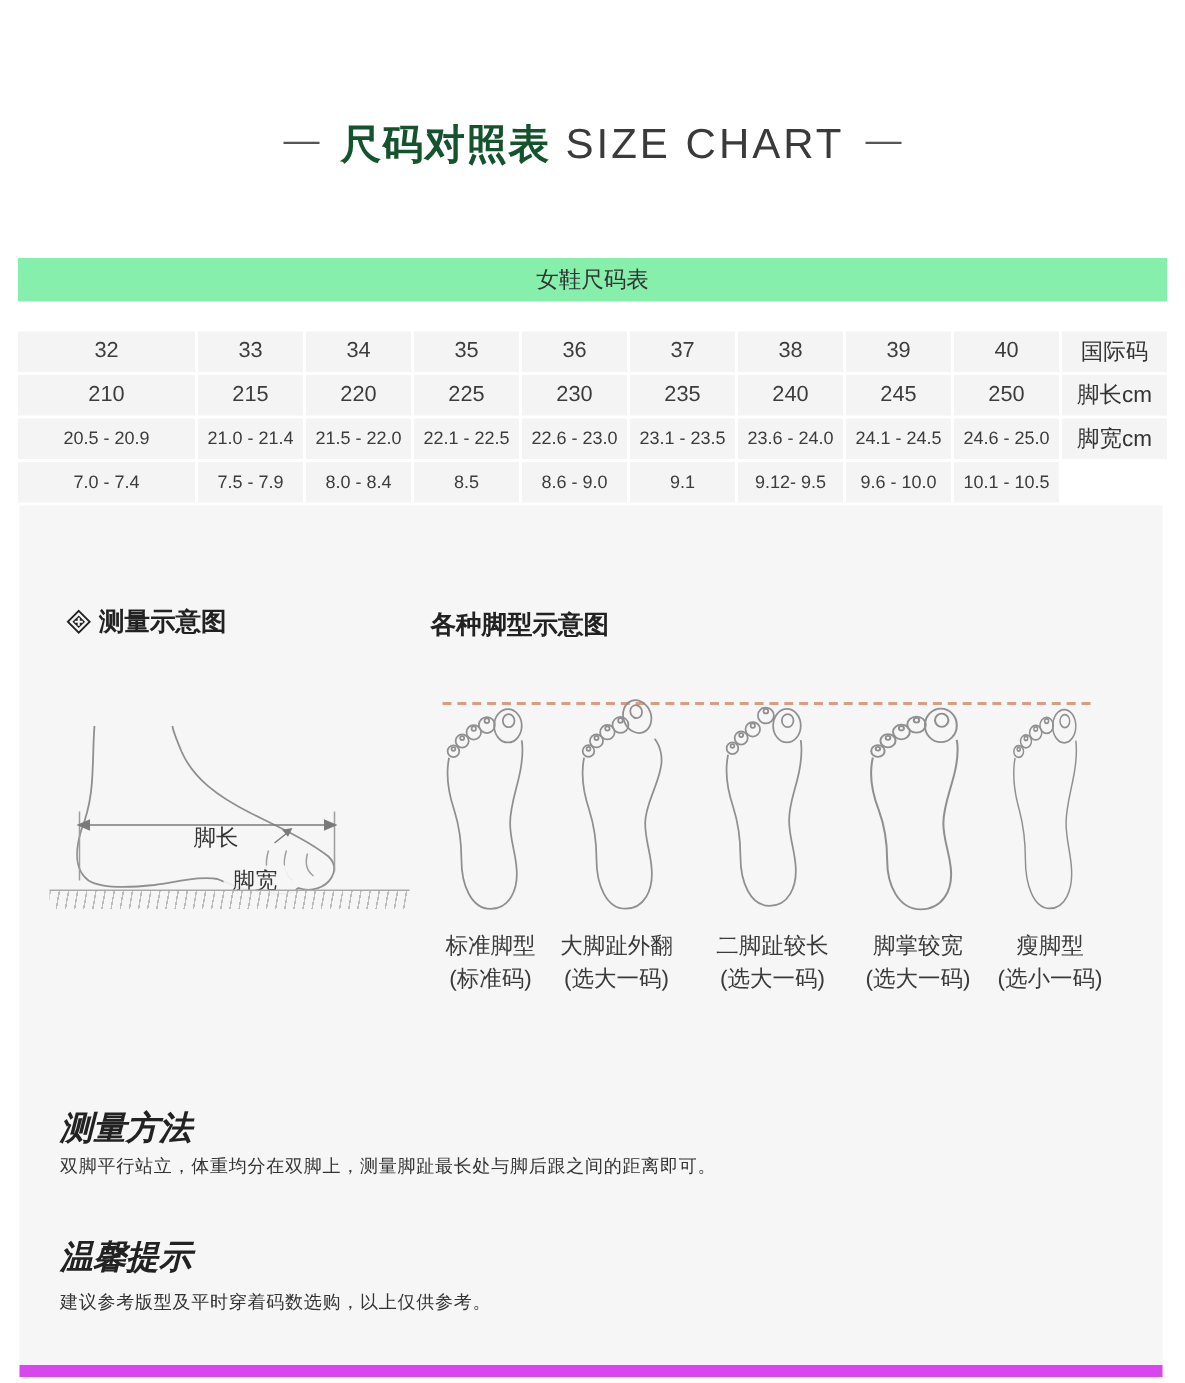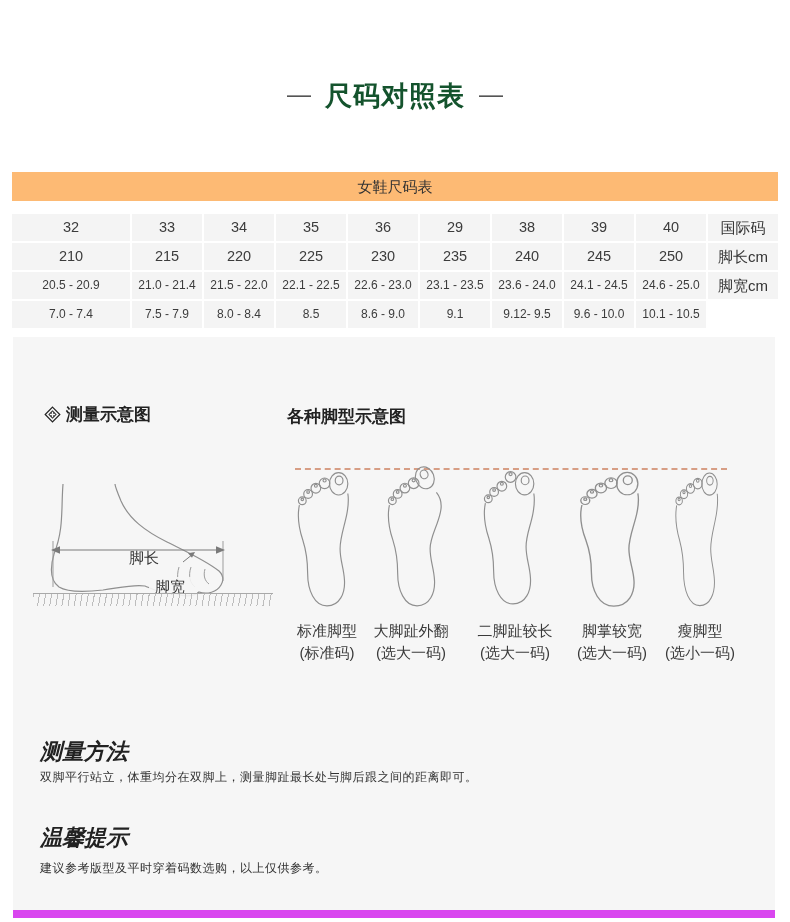--- a/index.html
+++ b/index.html
@@ -9,22 +9,22 @@
 
   
   .title-row { position:absolute; top:78px; left:0; width:790px;
     display:flex; justify-content:center; align-items:center; gap:14px; }
   .title-dash { font-size:24px; color:#555; font-weight:400; transform:translateY(-2px); }
   .title-cn { font-size:27px; font-weight:bold; color:#14532d; letter-spacing:1px; }
   .title-en { font-size:28px; font-weight:300; color:#3a3a3a; letter-spacing:2px; margin-left:-4px; }
 
   
   .table-wrap { position:absolute; left:12px; top:172px; width:766px; }
-  .table-title { height:29px; line-height:29px; background:#fdba74; text-align:center;
-    font-size:15px; color:#333; margin-bottom:13px; }
+  .table-title { height:29px; line-height:29px; background:#86efac; text-align:center;
+    font-size:15px; color:#333; margin-bottom:20px; }
   .grid { display:grid; grid-template-columns:118px repeat(9,1fr); gap:2px; background:#fff; }
   .cell { background:#f4f4f4; height:27px; line-height:27px; text-align:center;
     font-size:14.5px; color:#3c3c3c; white-space:nowrap; }
   .cell.small { font-size:12px; }
   .cell.rowlabel { font-size:15px; color:#333; }
 
   
   .panel { position:absolute; left:13px; top:337px; width:762px; height:581px;
     background:#f6f6f6; border-bottom:8px solid #d946ef; }
 
@@ -67,33 +67,34 @@
   text.sk { font-family:"Liberation Sans","DejaVu Sans",sans-serif; fill:#333; }
 </style>
 </head>
 <body>
 
 <div class="page">
 
   <div class="title-row">
     <span class="title-dash">—</span>
     <span class="title-cn">尺码对照表</span>
+    <span class="title-en">SIZE CHART</span>
     <span class="title-dash">—</span>
   </div>
 
   <div class="table-wrap">
     <div class="table-title">女鞋尺码表</div>
     <div class="grid">
 
       <div class="cell">32</div>
       <div class="cell">33</div>
       <div class="cell">34</div>
       <div class="cell">35</div>
       <div class="cell">36</div>
-      <div class="cell">29</div>
+      <div class="cell">37</div>
       <div class="cell">38</div>
       <div class="cell">39</div>
       <div class="cell">40</div>
 
       <div class="cell rowlabel">国际码</div>
       <div class="cell">210</div>
       <div class="cell">215</div>
       <div class="cell">220</div>
       <div class="cell">225</div>
       <div class="cell">230</div>

